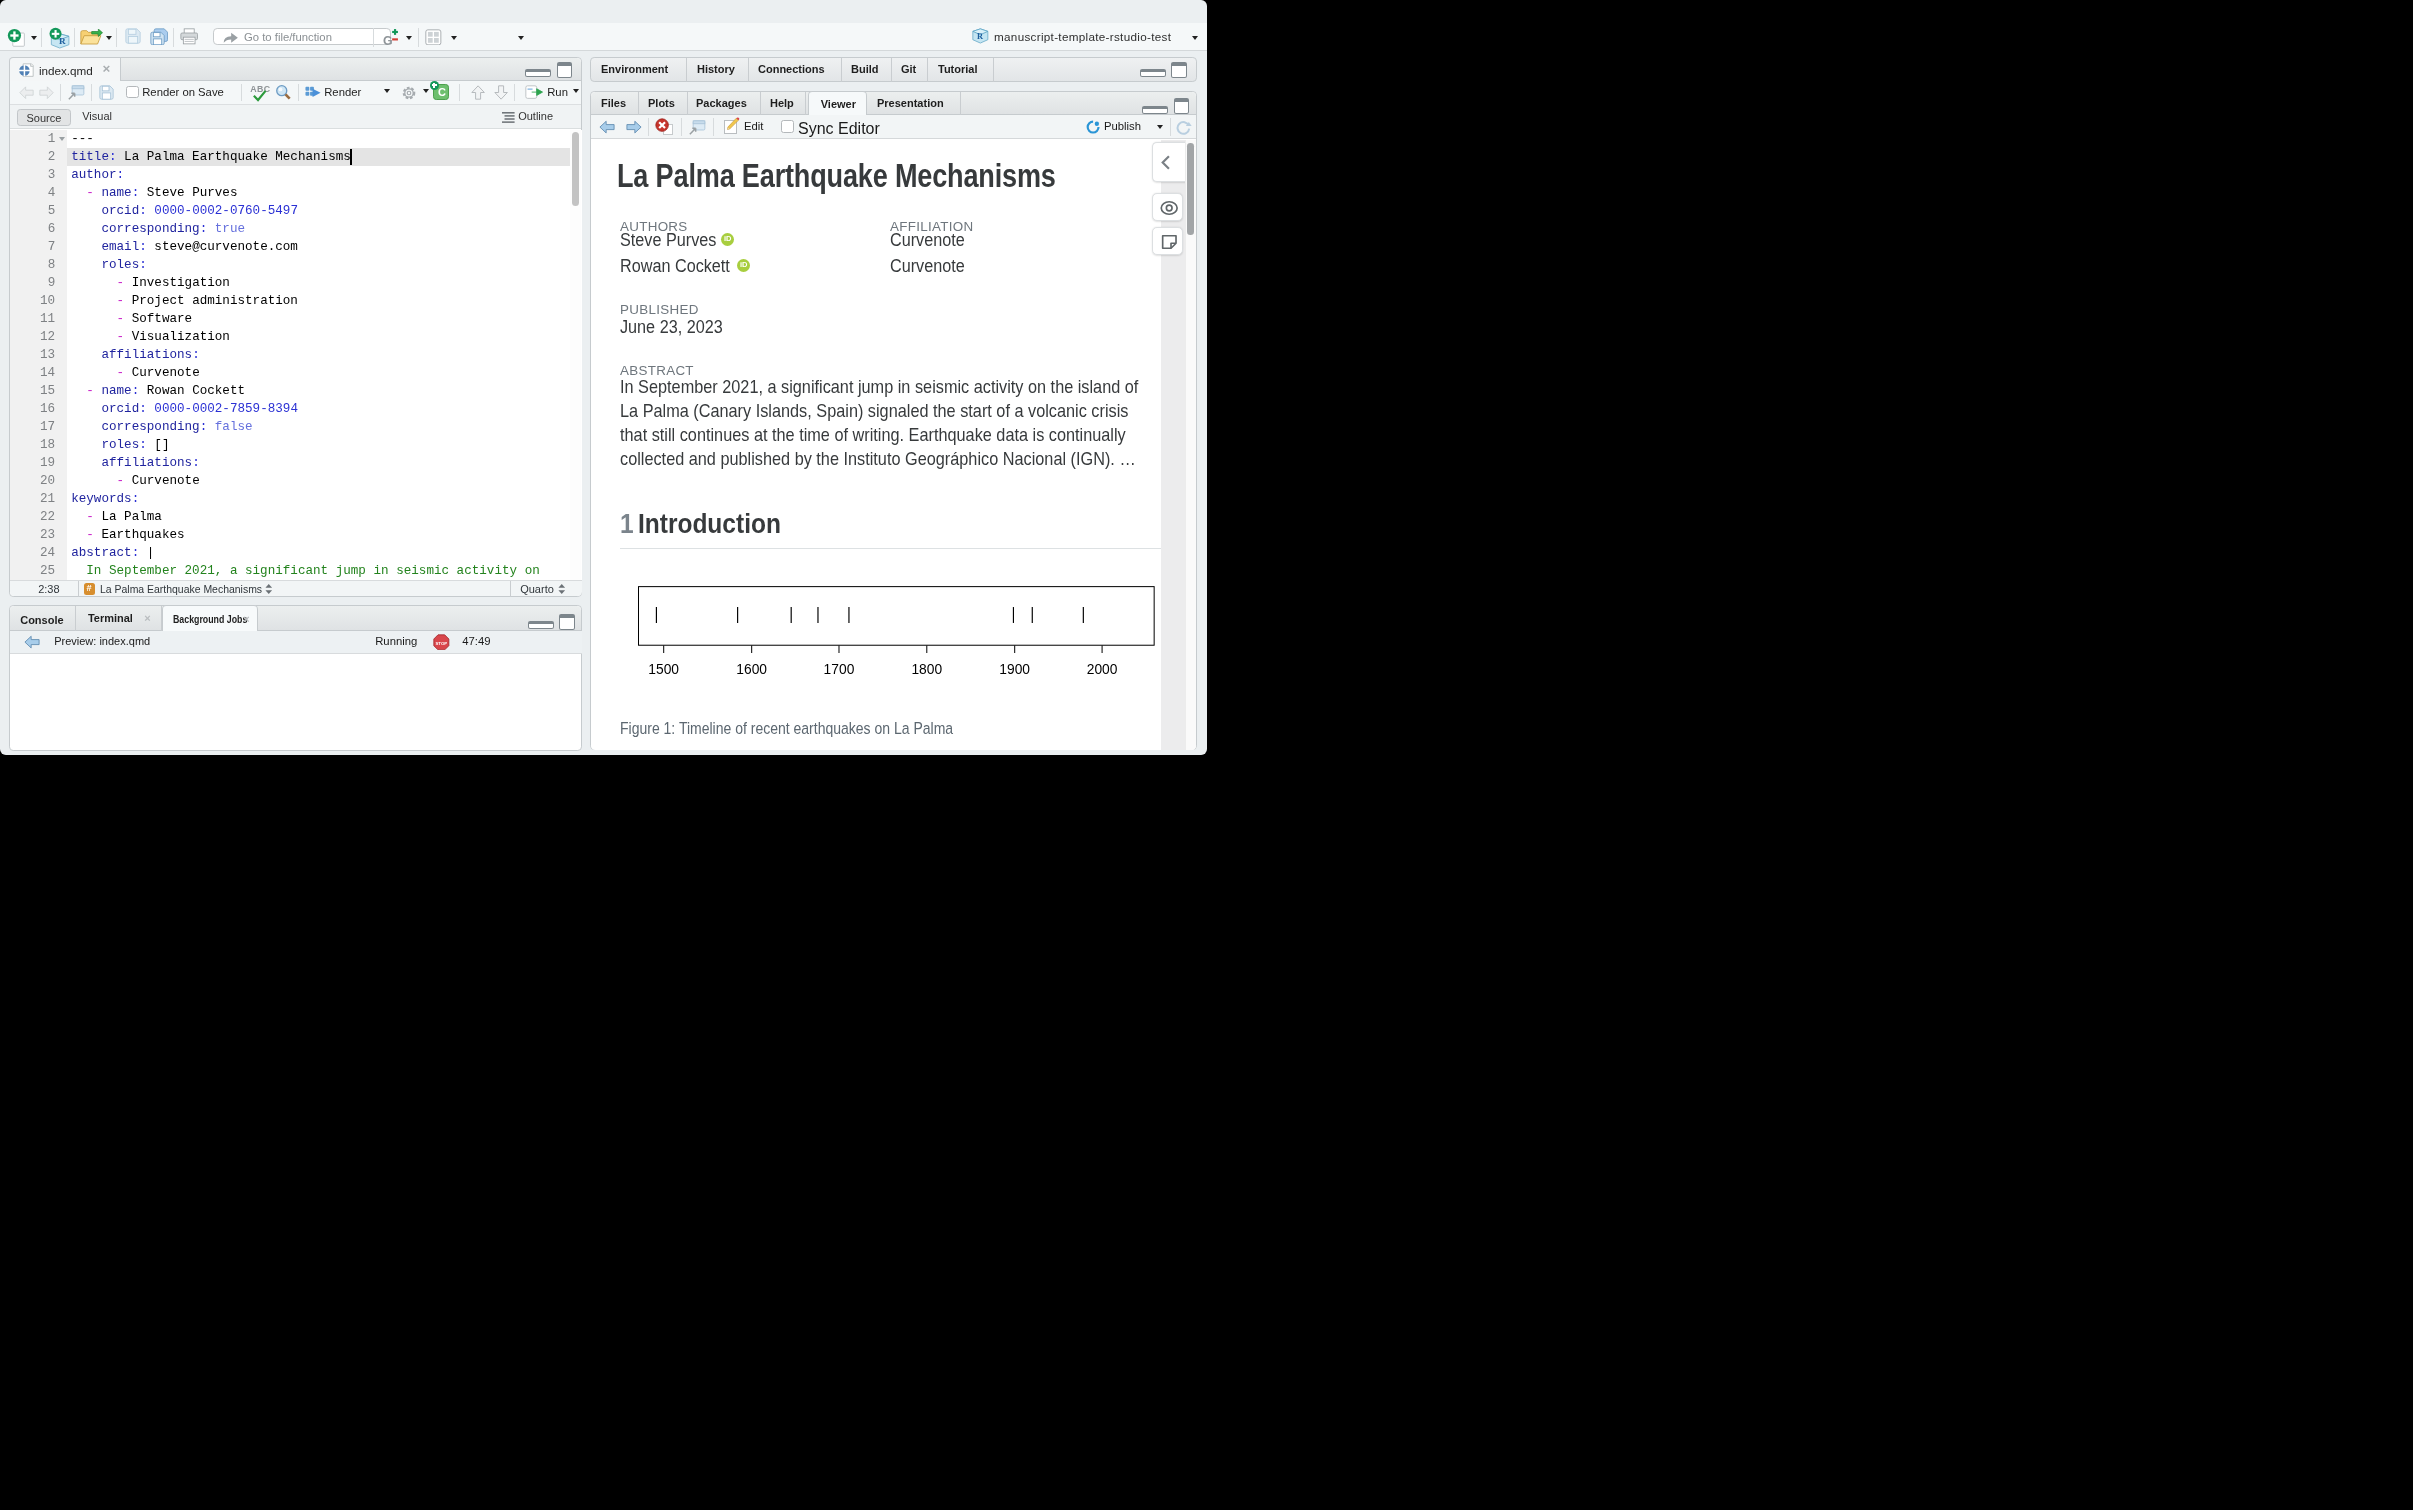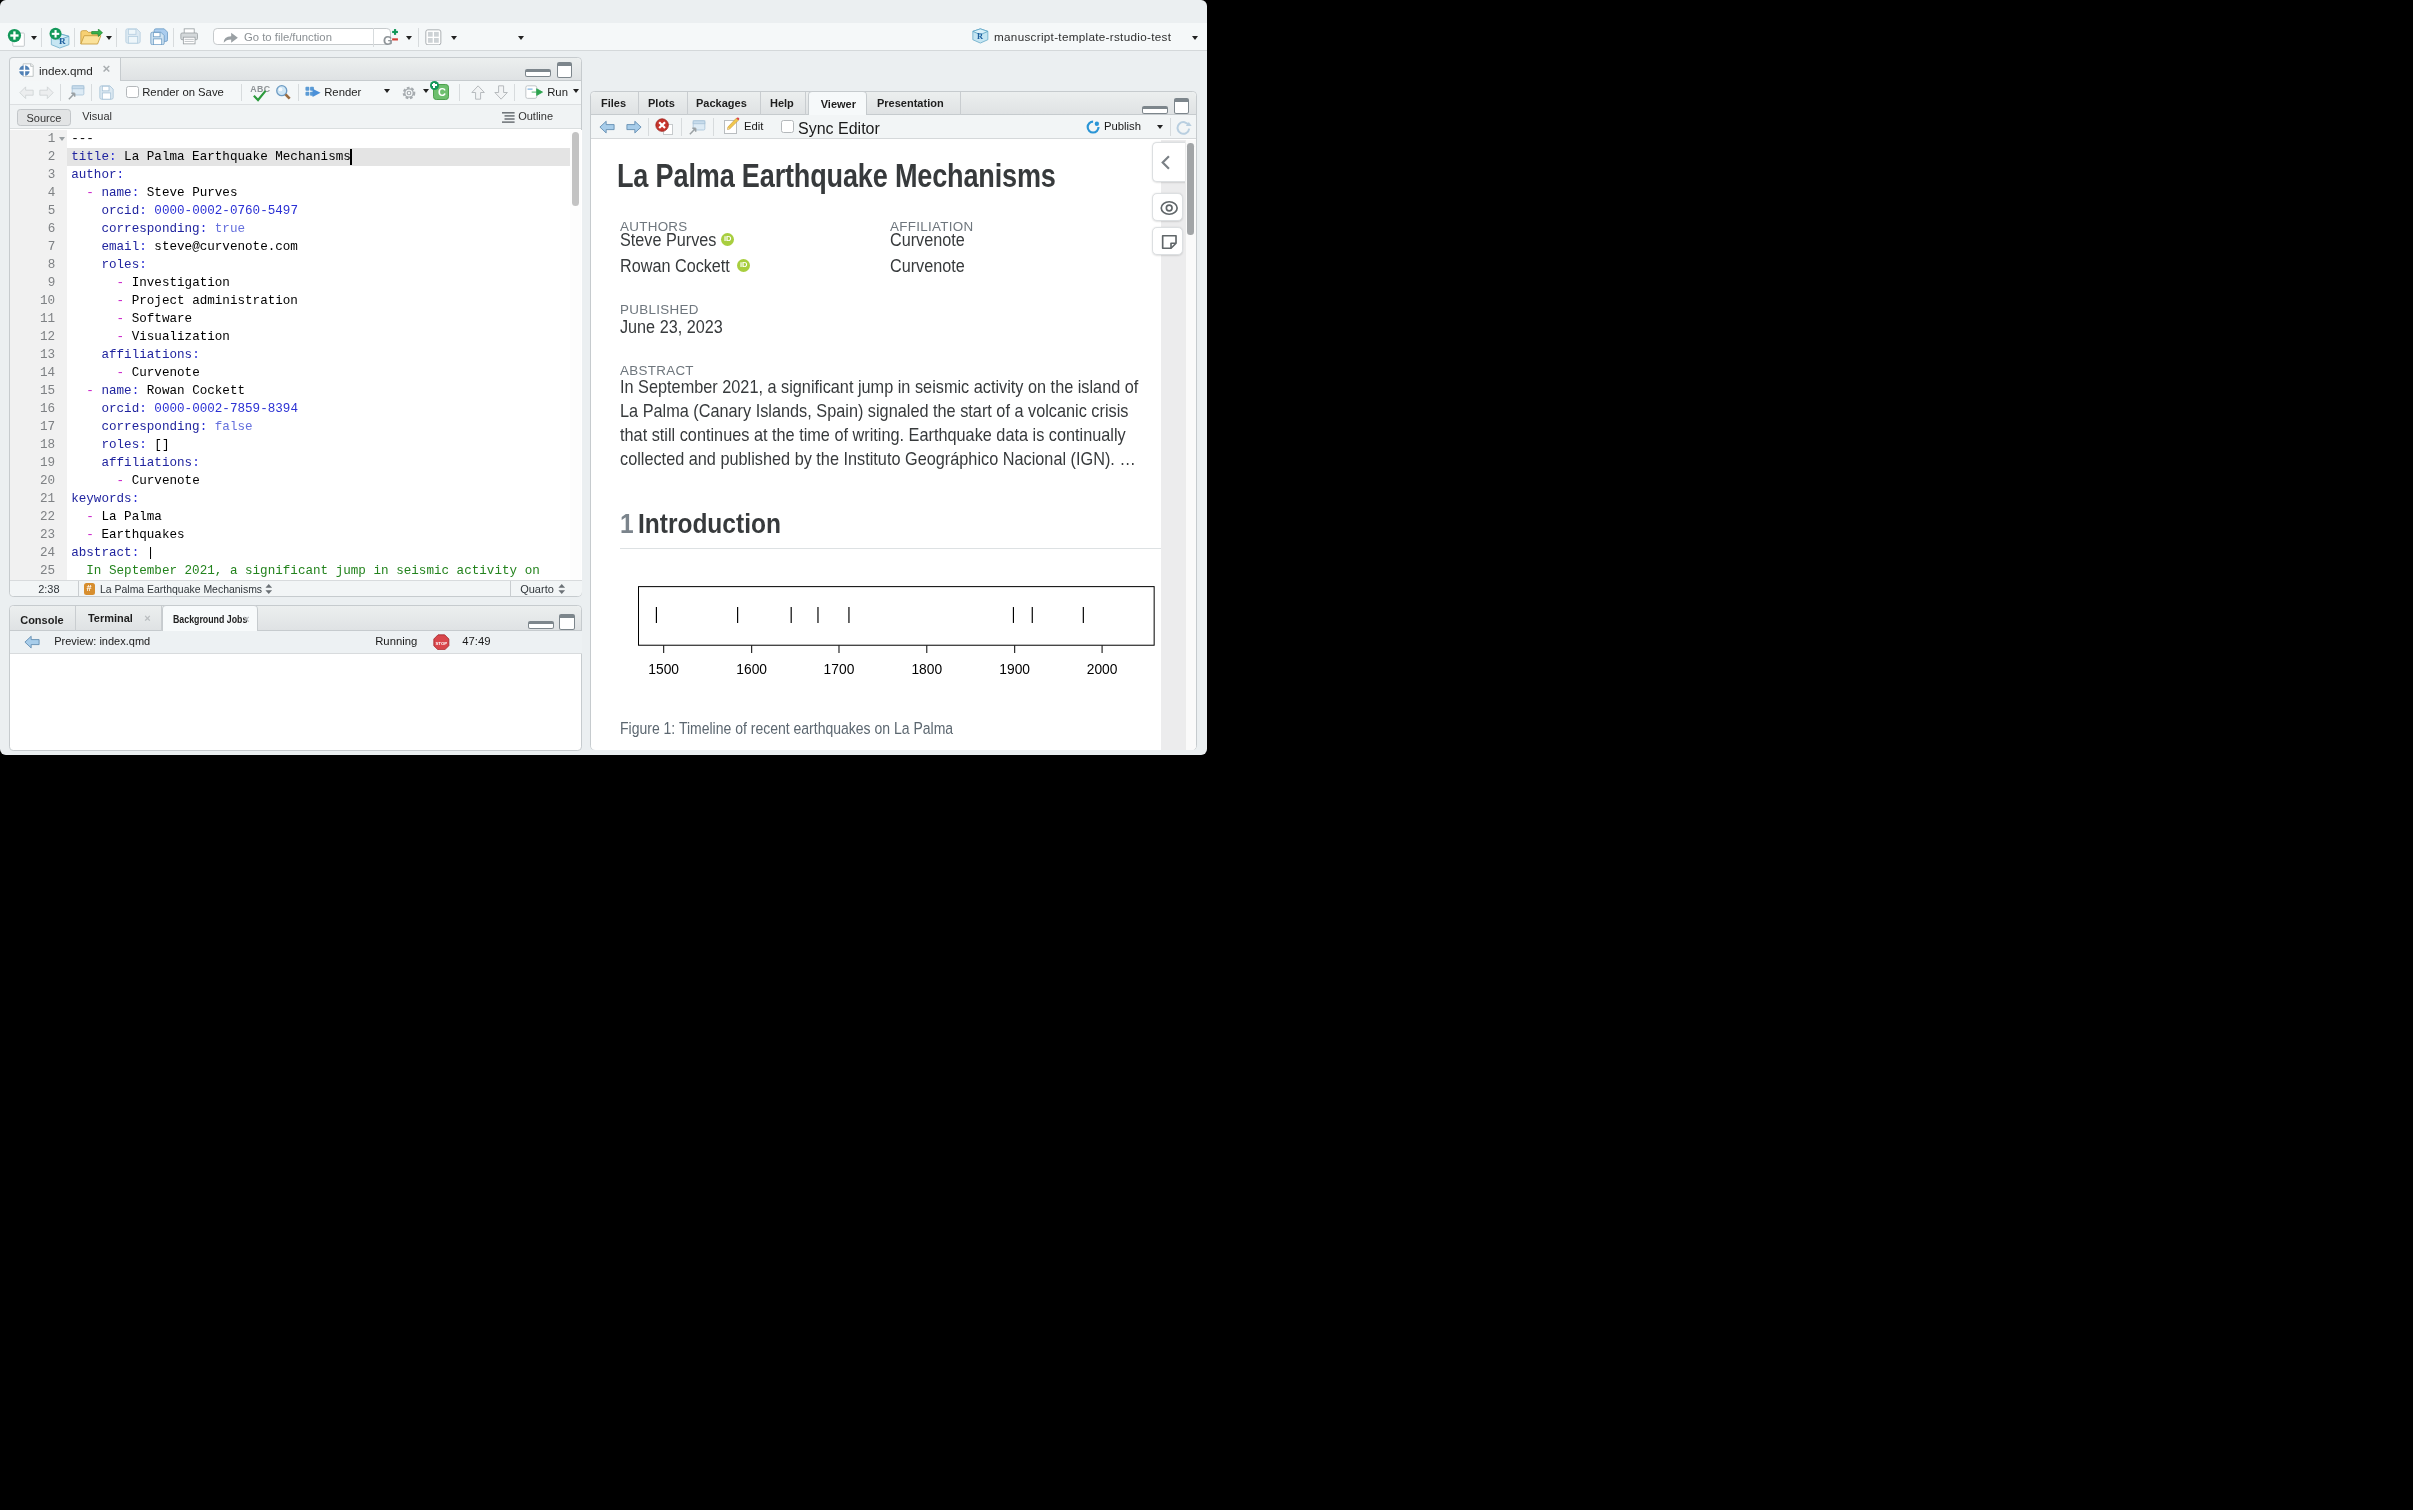--- a/index.html
+++ b/index.html
@@ -376,20 +376,38 @@
       </svg>
       <div class="abs" style="left:44px;top:4.2px;font-size:11px;color:#1a1a1a;">Preview: index.qmd</div>
       <div class="abs" style="left:365px;top:4.2px;font-size:11.3px;color:#1a1a1a;">Running</div>
       <svg class="abs" style="left:423px;top:2.5px;" width="16.7" height="16.7" viewBox="0 0 20 20">
         <path d="M6 1 L14 1 L19 6 L19 14 L14 19 L6 19 L1 14 L1 6 Z" fill="#d9464b" stroke="#a22a2e"></path>
         <text x="10" y="12.6" font-size="5.2" fill="#fff" text-anchor="middle" font-weight="bold">STOP</text>
       </svg>
       <div class="abs" style="left:452px;top:4.2px;font-size:11.3px;color:#1a1a1a;">47:49</div>
     </div>
   </div>
+  <div id="envbar">
+    <span class="envtab" style="left:10px;">Environment</span>
+      <div class="vsep" style="left:95px;top:0;height:24px;"></div>
+    <span class="envtab" style="left:106px;">History</span>
+      <div class="vsep" style="left:157px;top:0;height:24px;"></div>
+    <span class="envtab" style="left:167px;">Connections</span>
+      <div class="vsep" style="left:250px;top:0;height:24px;"></div>
+    <span class="envtab" style="left:260px;">Build</span>
+      <div class="vsep" style="left:300px;top:0;height:24px;"></div>
+    <span class="envtab" style="left:310px;">Git</span>
+      <div class="vsep" style="left:336px;top:0;height:24px;"></div>
+    <span class="envtab" style="left:347px;">Tutorial</span>
+      <div class="vsep" style="left:402px;top:0;height:24px;"></div>
+    <div class="minmax" style="right:9.2px;top:3.8px;">
+        <div class="mm1"></div>
+        <div class="mm2"></div>
+      </div>
+  </div>
   <div id="files" class="pane">
     <div class="tabbar" id="ftabbar"></div>
     <span class="abs tabtxt" style="left:10px;top:5px;">Files</span>
       <div class="vsep" style="left:47px;top:0;height:22.6px;"></div>
     <span class="abs tabtxt" style="left:57px;top:5px;">Plots</span>
       <div class="vsep" style="left:96px;top:0;height:22.6px;"></div>
     <span class="abs tabtxt" style="left:105px;top:5px;">Packages</span>
       <div class="vsep" style="left:169px;top:0;height:22.6px;"></div>
     <span class="abs tabtxt" style="left:179px;top:5px;">Help</span>
       <div class="vsep" style="left:214px;top:0;height:22.6px;"></div>

